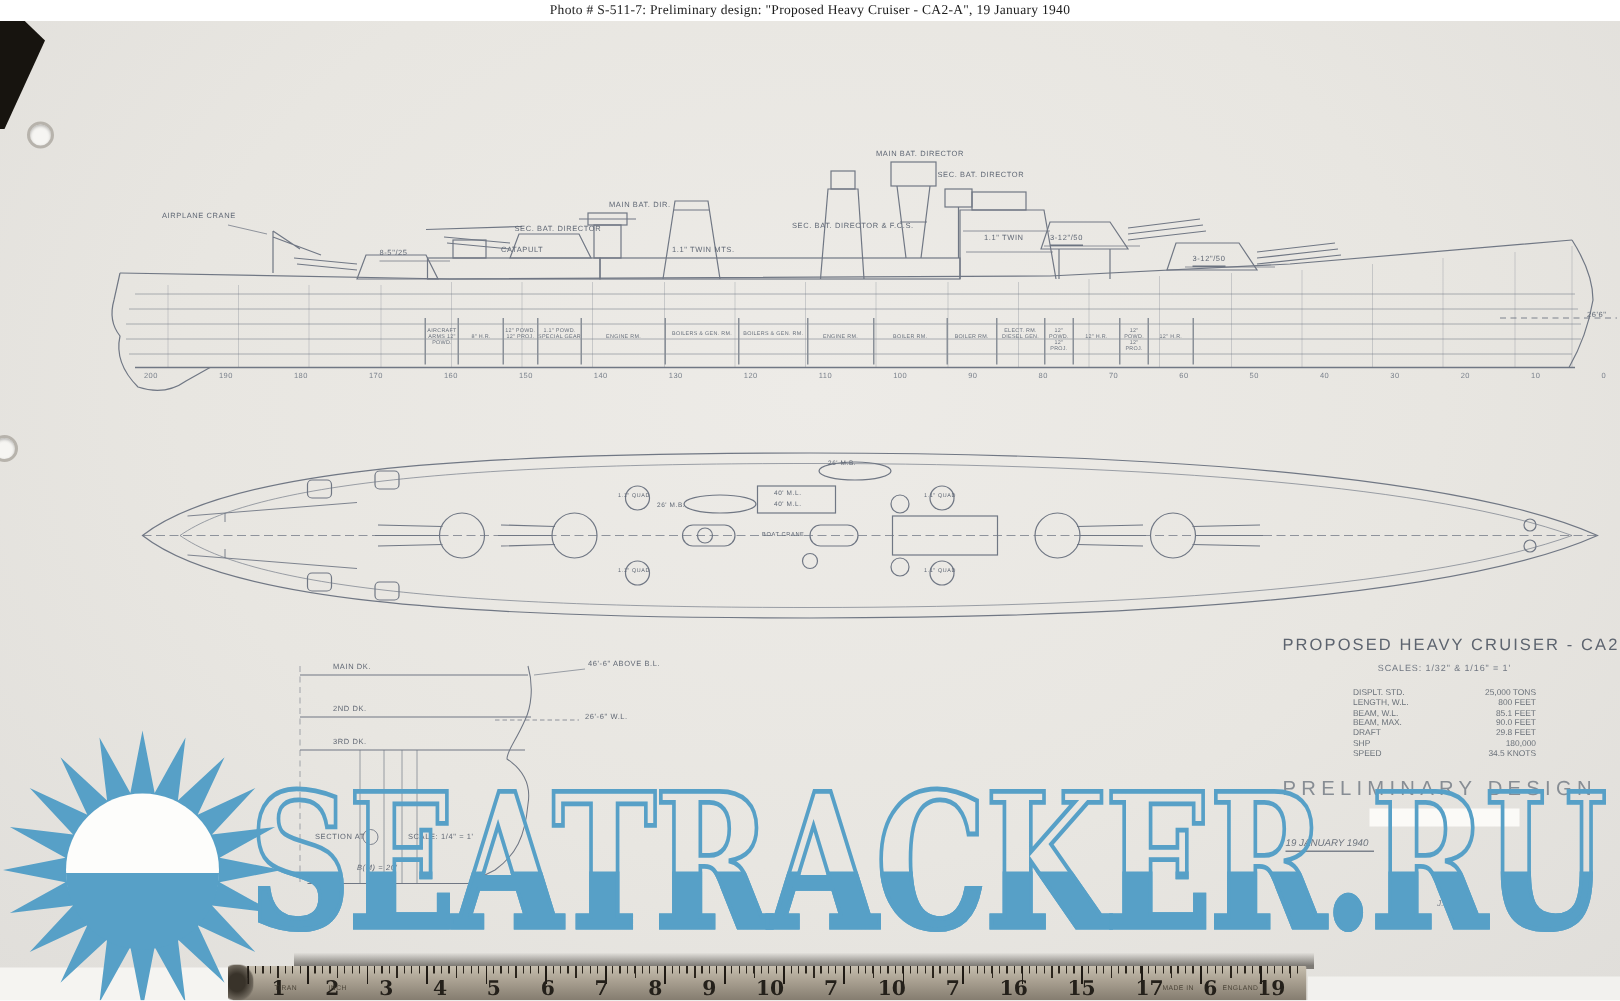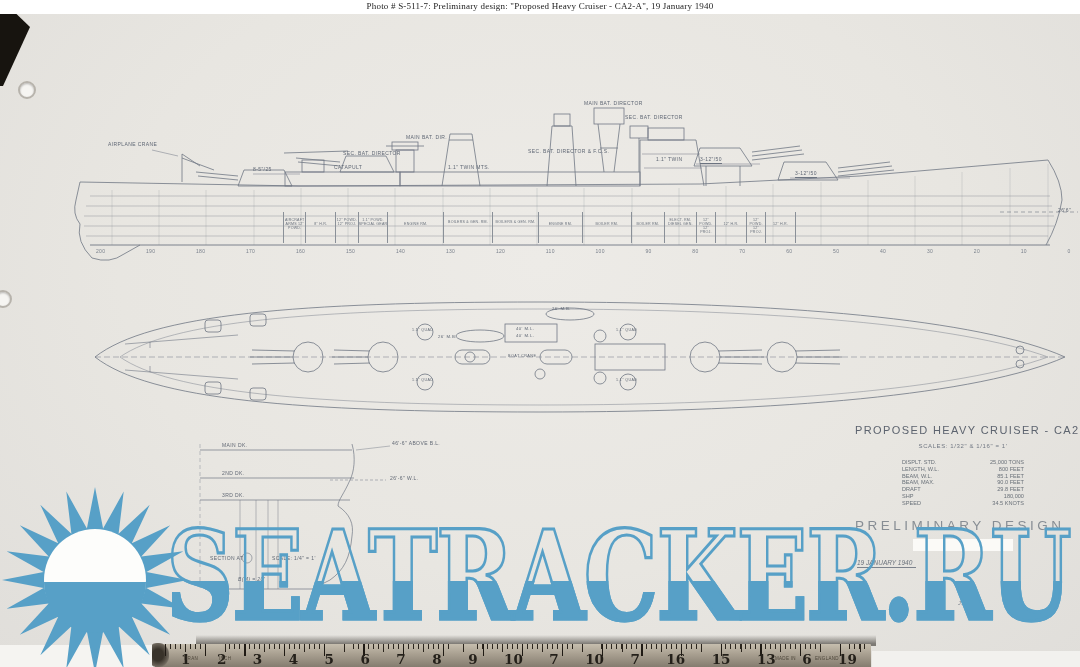--- a/index.html
+++ b/index.html
@@ -348,21 +348,21 @@
           <span>6</span>
         <span>7</span>
           <span>8</span>
         <span>9</span>
           <span>10</span>
         <span>7</span>
           <span>10</span>
         <span>7</span>
           <span>16</span>
         <span>15</span>
-          <span>13</span>
+          <span>17</span>
         <span>6</span>
           <span>19</span>
       </div>
       <span class="ruler-word rw1">TIRAN</span>
       <span class="ruler-word rw2">INCH</span>
       <span class="ruler-word rw3">MADE IN</span>
       <span class="ruler-word rw4">ENGLAND</span>
     </div>
 
   </div>

